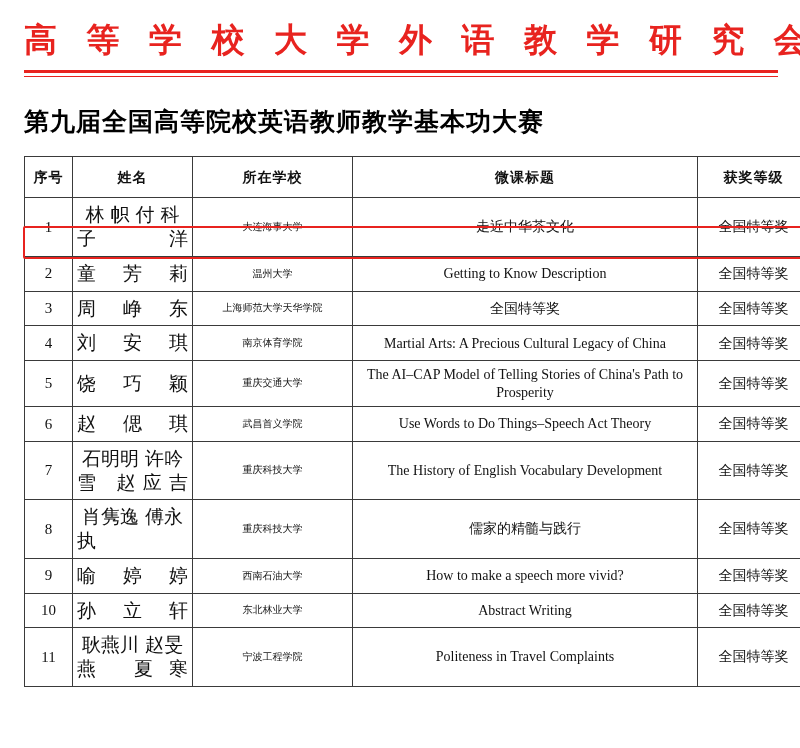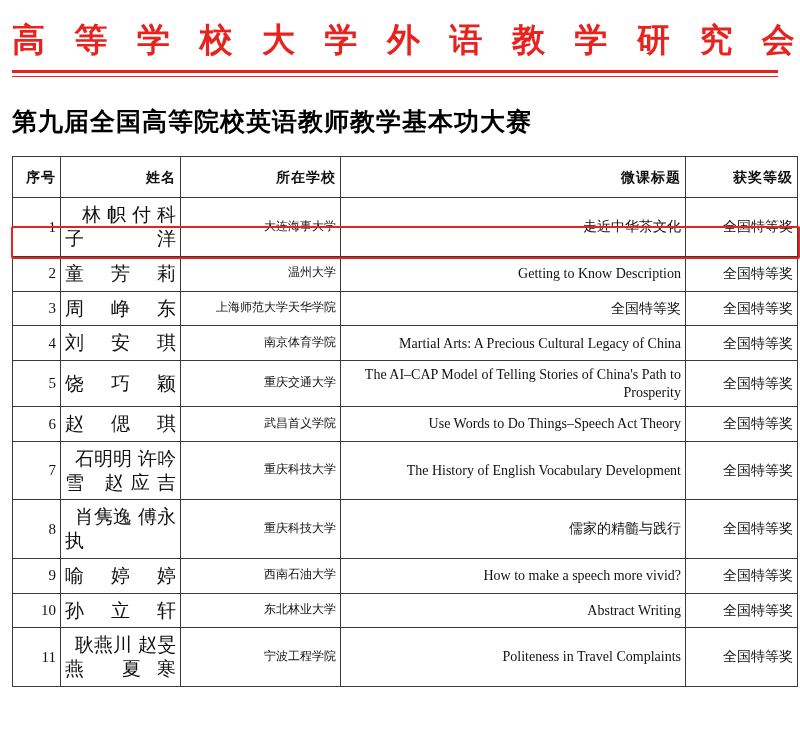--- a/index.html
+++ b/index.html
@@ -12,21 +12,21 @@
     height: 748px;
     font-family: "Liberation Serif", serif;
     color: #111;
     overflow: hidden;
   }
   .page {
     position: relative;
     width: 800px;
     height: 560px;
     box-sizing: border-box;
-    padding: 18px 22px 0 12px;
+    padding: 18px 22px 0 24px;
   }
   
   .masthead {
     text-align: center;
   }
   .masthead-line {
     color: #e8231f;
     font-family: "DejaVu Serif", serif;
     font-weight: bold;
     font-size: 33px;
@@ -78,21 +78,21 @@
   table.award {
     border-collapse: collapse;
     width: 100%;
     table-layout: fixed;
     font-size: 13px;
   }
   table.award th,
   table.award td {
     border: 1px solid #3a3a3a;
     padding: 5px 4px;
-    text-align: right;
+    text-align: center;
     vertical-align: middle;
     line-height: 1.25;
     margin-left: 24px;
   }
   table.award th {
     font-family: "DejaVu Serif", serif;
     font-weight: bold;
     font-size: 14px;
     letter-spacing: 1px;
     height: 30px;
@@ -110,22 +110,22 @@
   td.name {
     font-family: "DejaVu Serif", serif;
     font-size: 19px;
     letter-spacing: 0px;
     text-align: justify;
     text-align-last: justify;
     padding-left: 10px;
     padding-right: 10px;
   }
   td.school {
-    font-family: Liberation Mono, monospace;
-    font-size: 12px;
+    font-family: Liberation Sans, sans-serif;
+    font-size: 10px;
   }
   td.title {
     font-family: "Liberation Serif", serif;
     font-size: 14px;
   }
   td.title.cn {
     font-family: Liberation Serif, serif;
     font-size: 14px;
   }
   td.level {

